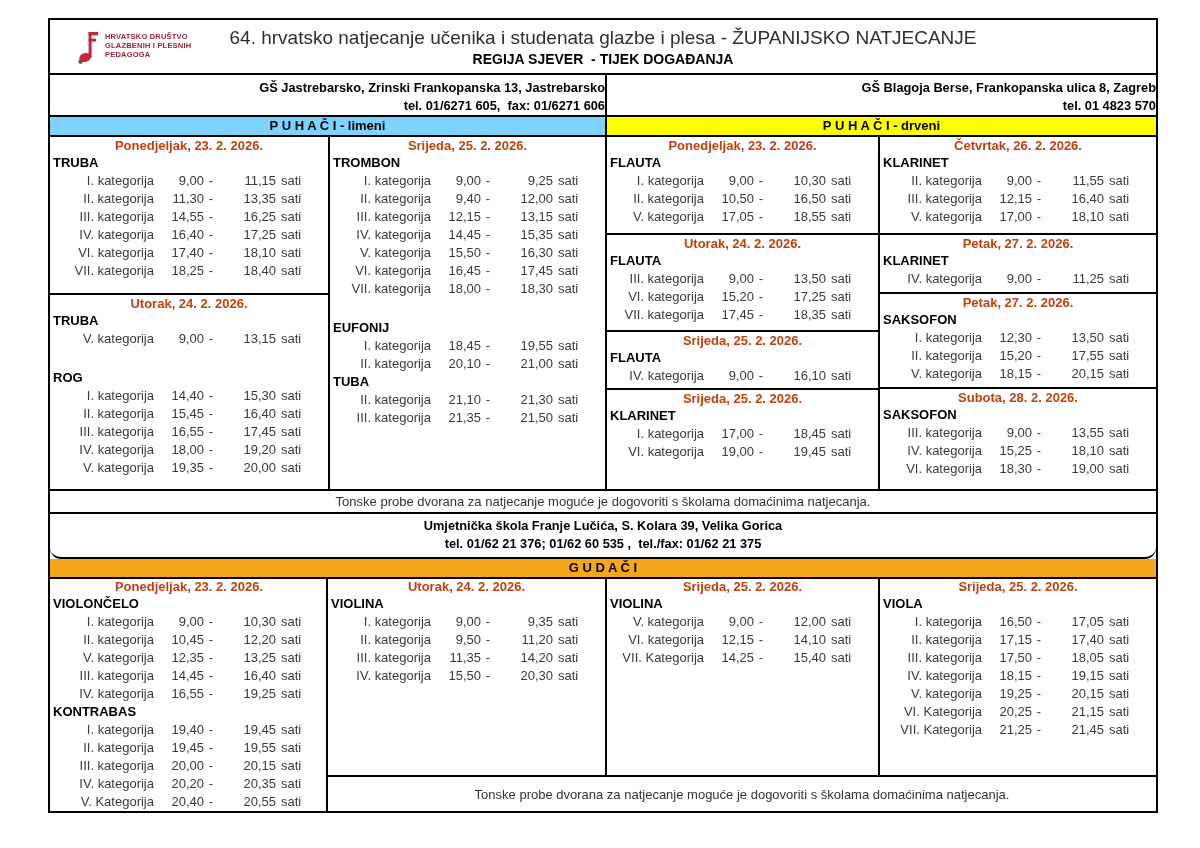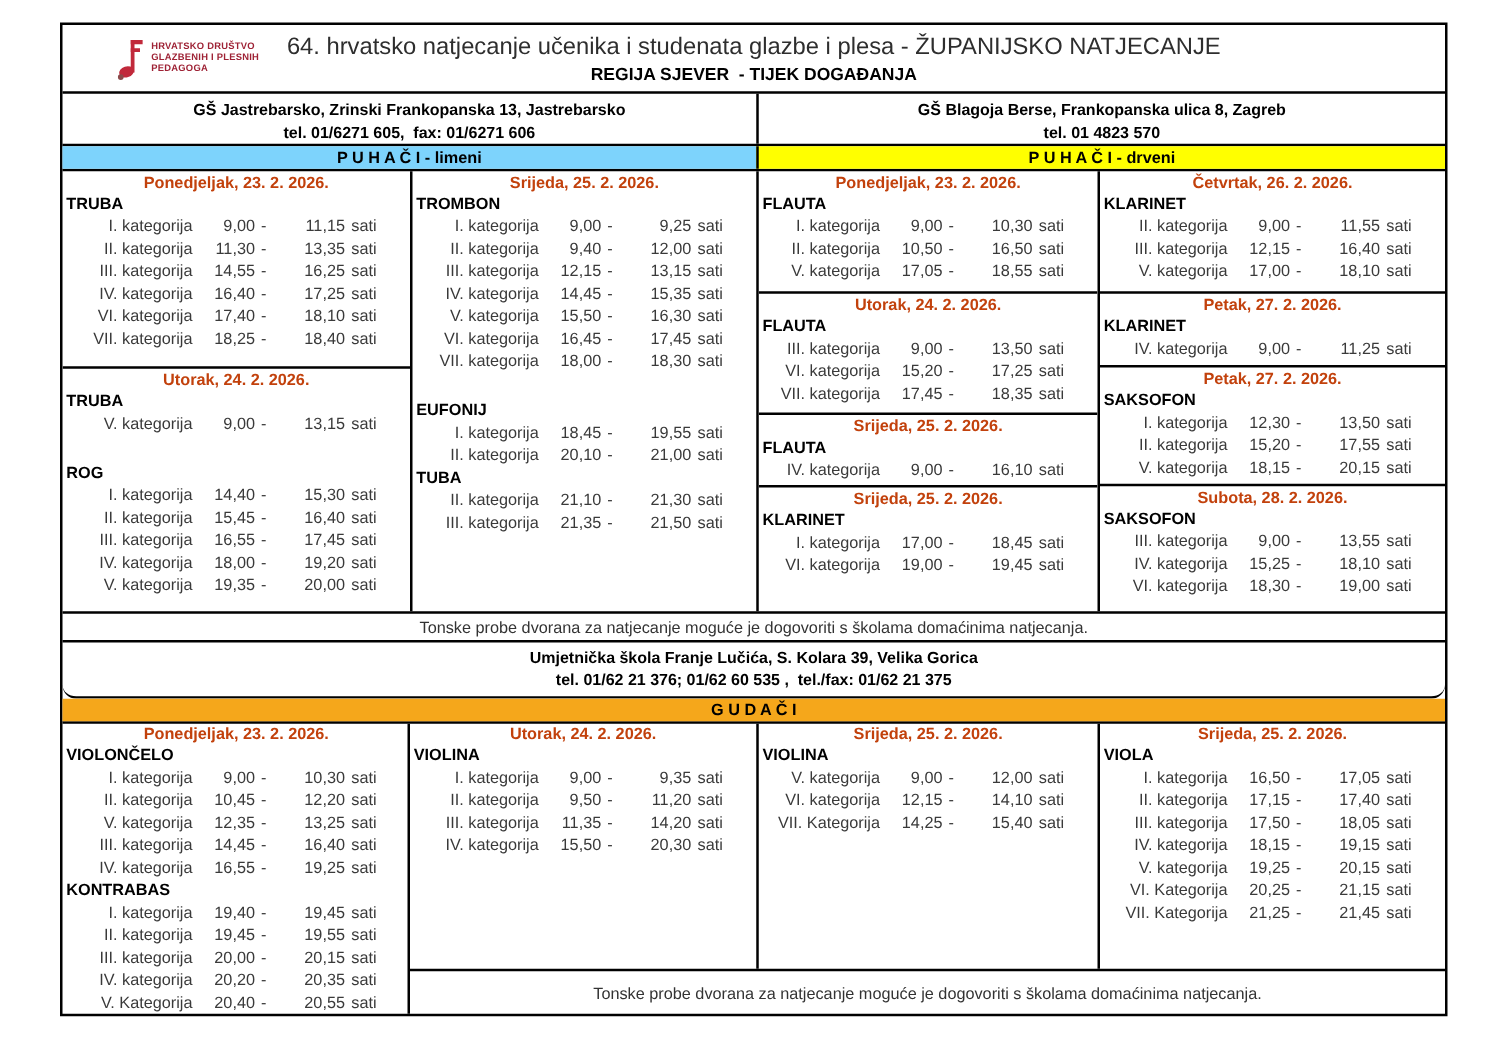--- a/index.html
+++ b/index.html
@@ -3,29 +3,29 @@
 <meta charset="utf-8">
 <style>
   html,body{margin:0;padding:0;background:#ffffff;width:1200px;height:848px;
     font-family:"Liberation Sans","DejaVu Sans",sans-serif;-webkit-font-smoothing:antialiased;}
   .sheet{position:absolute;left:48px;top:18px;width:1110px;height:795px;
     border:2px solid #000;box-sizing:border-box;background:#fff;}
   .section{box-sizing:border-box;border-bottom:2px solid #000;position:relative;}
 
   
   .header-row{height:55px;}
-  .logo{position:absolute;left:44px;top:9px;display:flex;align-items:flex-start;gap:5px;}
+  .logo{position:absolute;left:28px;top:9px;display:flex;align-items:flex-start;gap:5px;}
   .logo-text{color:#9e2235;font-weight:bold;font-size:7.5px;line-height:9px;letter-spacing:.2px;padding-top:3px;}
   .titles{text-align:center;padding-top:7px;}
   .title{font-size:19px;color:#2e2e2e;line-height:21px;}
   .subtitle{font-size:14px;font-weight:bold;color:#000;line-height:22px;white-space:pre;}
 
   
   .venues-row{height:42px;display:flex;}
-  .venue-cell{box-sizing:border-box;text-align:center;padding-top:4px;}
+  .venue-cell{box-sizing:border-box;text-align:right;padding-top:4px;}
   .venue-cell.left{width:555px;}
   .venue-cell.right{width:551px;border-left:2px solid #000;}
   .venue-name{font-size:12.8px;font-weight:bold;line-height:18px;}
   .venue-contact{font-size:12.8px;font-weight:bold;line-height:17px;white-space:pre;}
 
   
   .band-row{height:20px;display:flex;}
   .band{box-sizing:border-box;text-align:center;font-weight:bold;font-size:13px;line-height:18px;color:#000;}
   .band.left{width:555px;}
   .band.right{width:551px;border-left:2px solid #000;}

